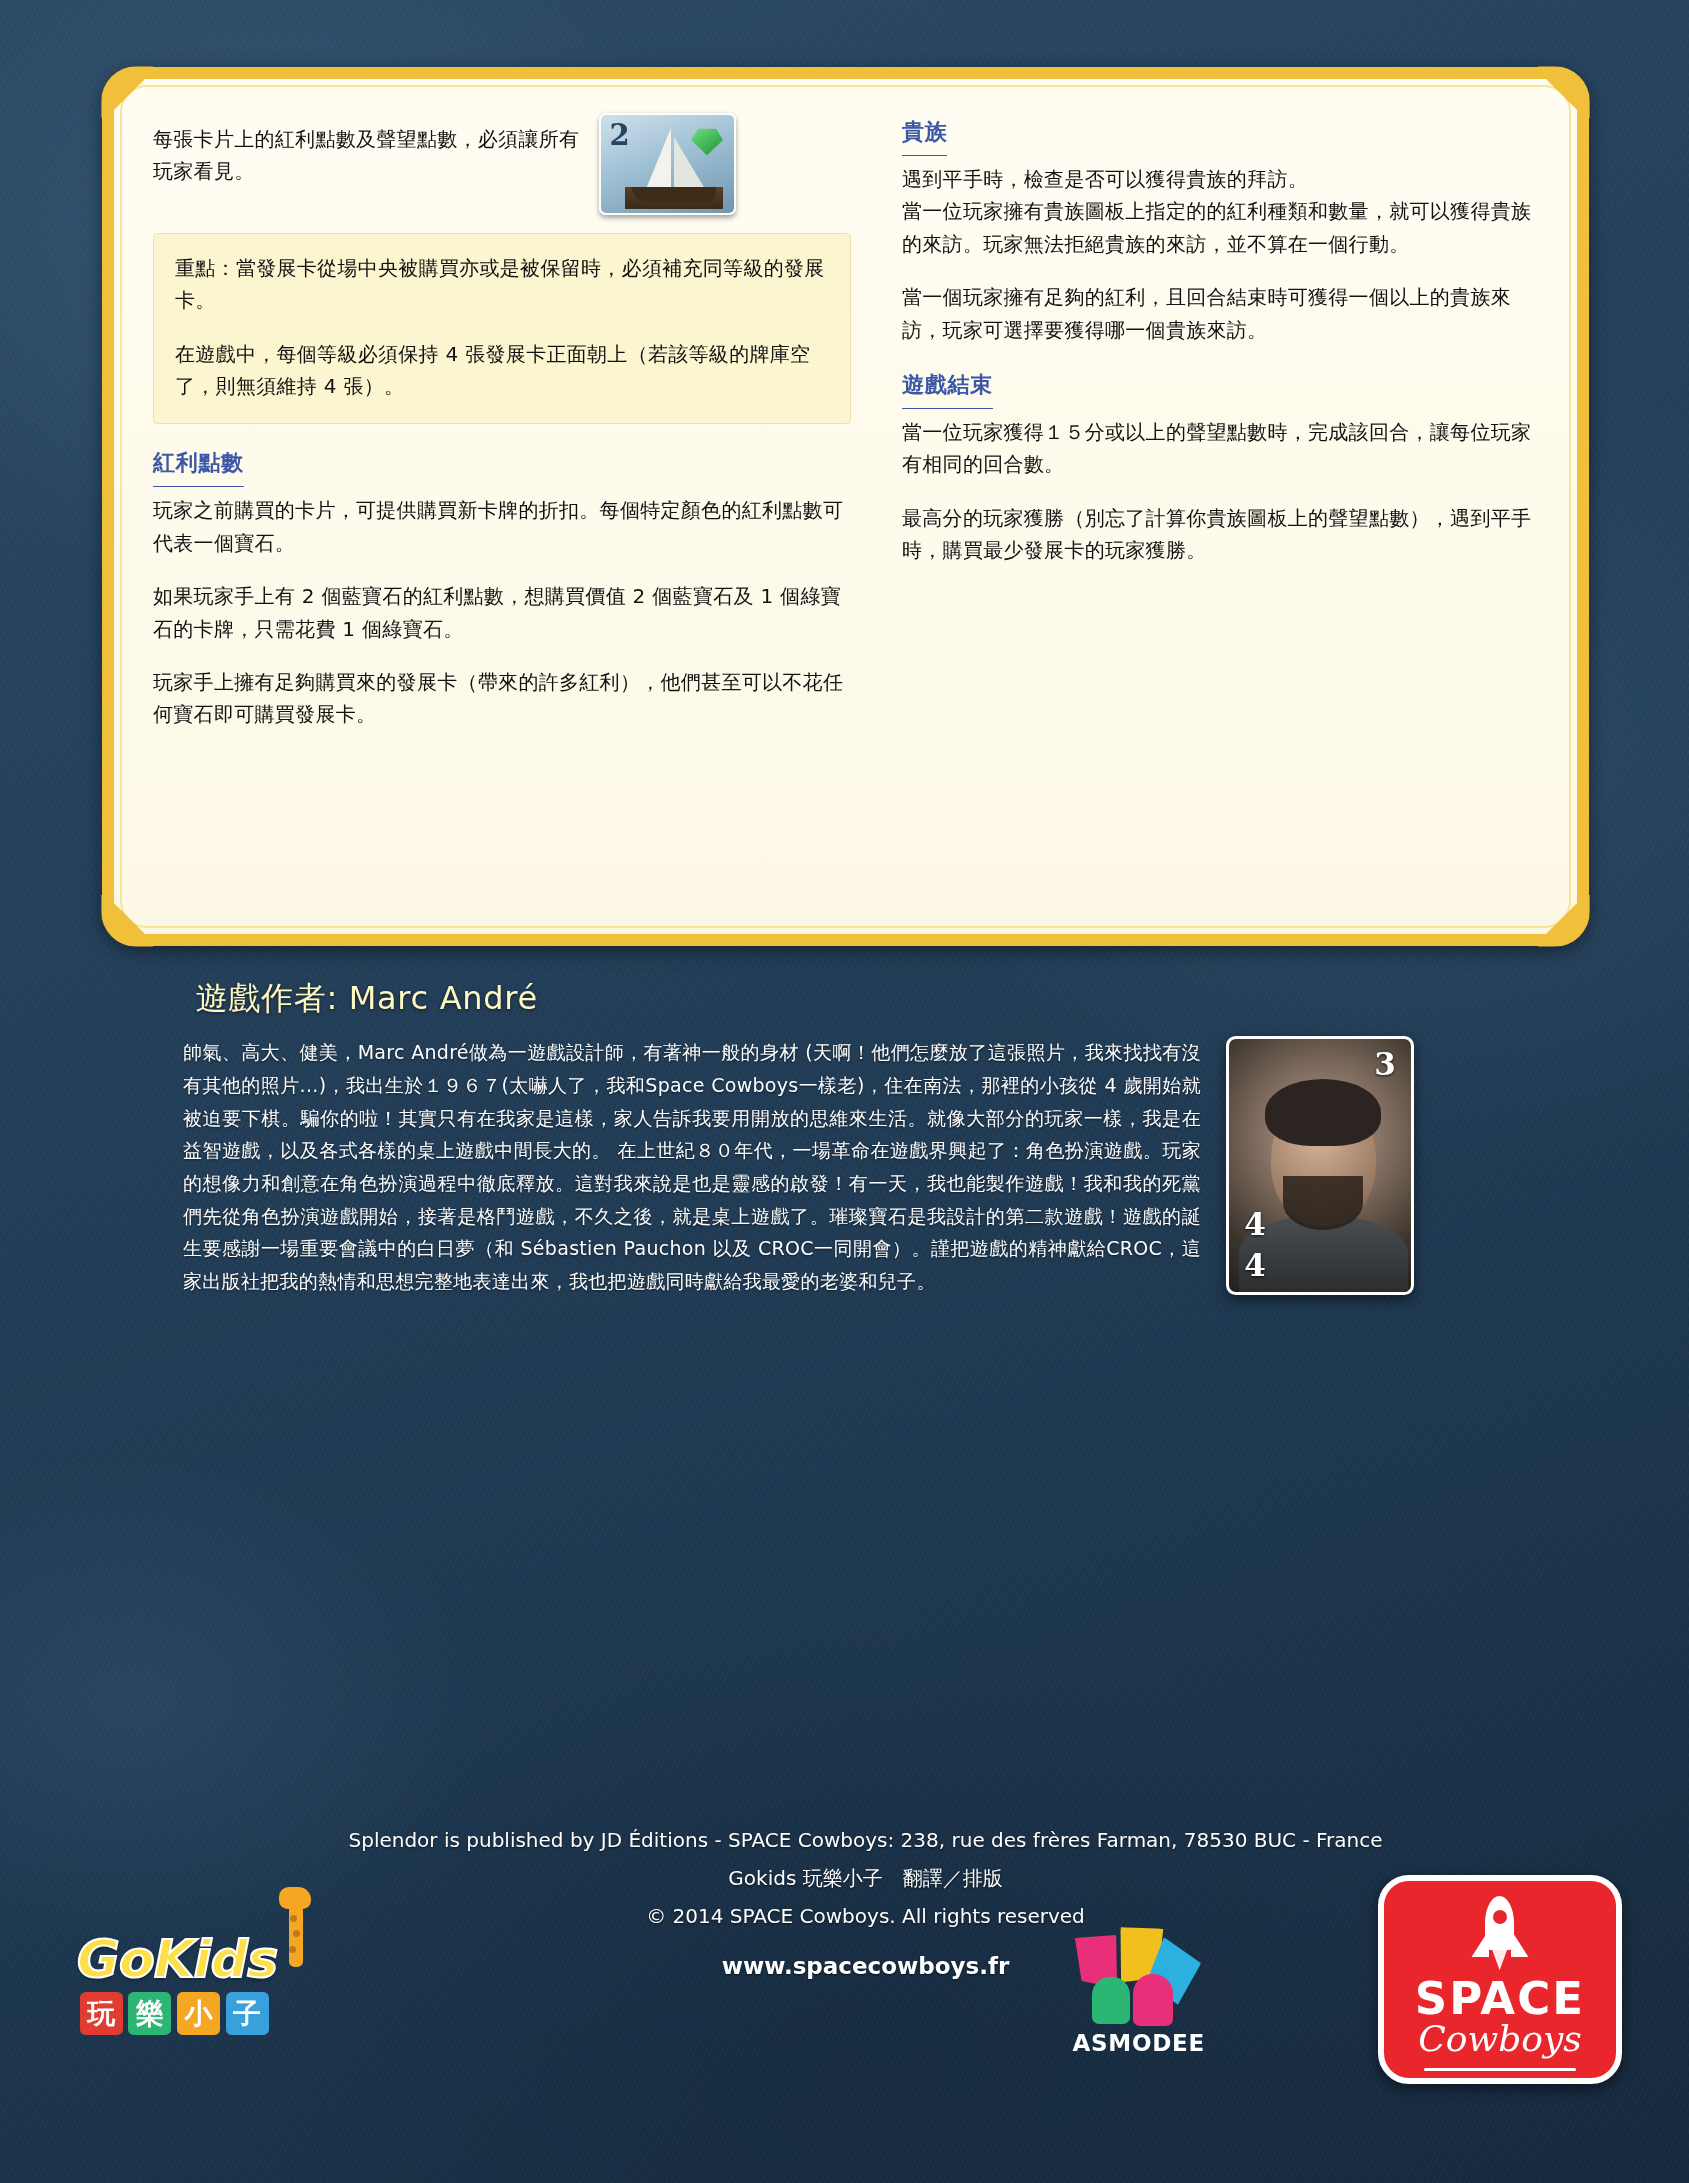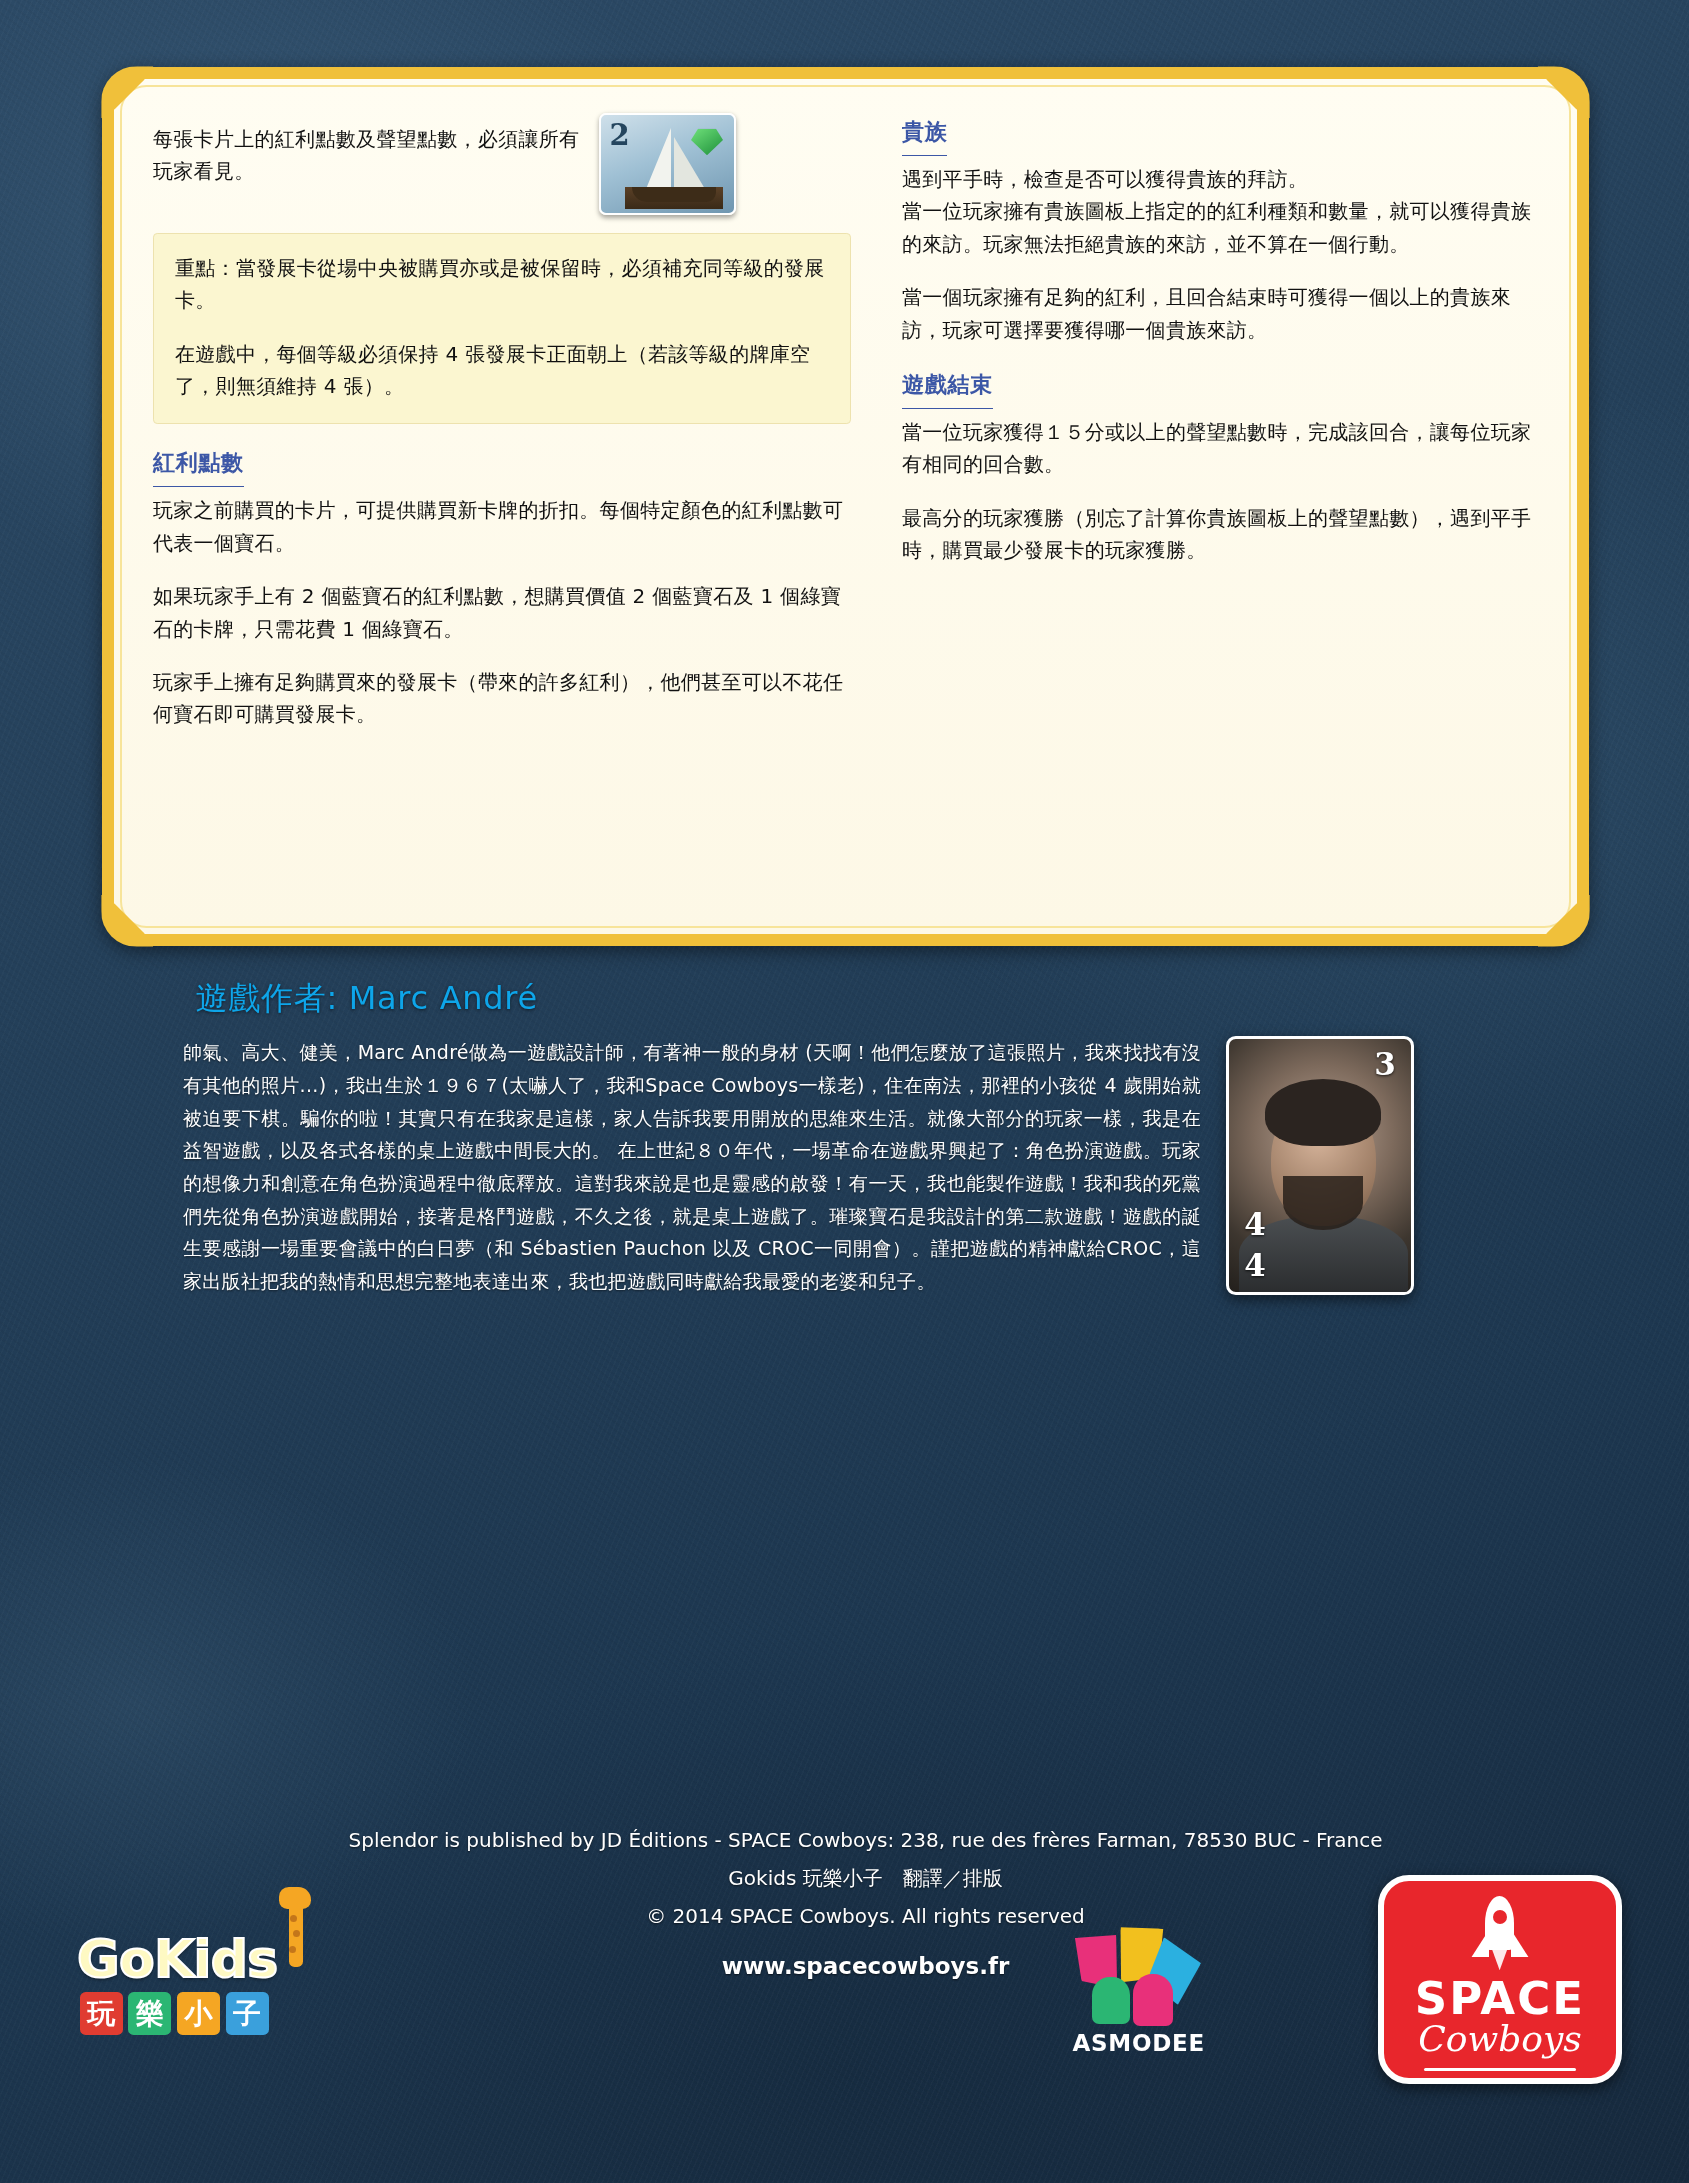--- a/index.html
+++ b/index.html
@@ -151,21 +151,21 @@
   .section-head.right-col { margin-top: 0; }
 
   
   .authors {
     position: absolute;
     left: 0; top: 977px;
     width: 1689px;
   }
   .author-title {
     font-size: 32px;
-    color: #0ea5e9;
+    color: #fef9c3;
     font-family: "DejaVu Sans", "Liberation Sans", sans-serif;
     text-shadow: 0 1.4px 3.5px rgba(0,0,0,0.6);
     letter-spacing: 0.7px;
   }
   .author-body {
     font-size: 19px;
     line-height: 1.72;
     color: #ffffff;
     text-shadow: 0 0.7px 2.1px rgba(0,0,0,0.55);
     letter-spacing: 0.3px;
@@ -261,22 +261,22 @@
   .gokids .giraffe .head {
     position: absolute; left: 7px; top: 0px; width: 32px; height: 22px;
     background: #f5a623; border-radius: 9.8px 12.6px 8.4px 8.4px;
   }
   .gokids .giraffe .spot {
     position: absolute; width: 7px; height: 7px; border-radius: 50%;
     background: #c4761a;
   }
   .gokids .gotxt {
     position: absolute; left: 0; top: 25px;
-    font-size: 52px; font-weight: bold; 
-    color: #fef9c3;
+    font-size: 52px; font-weight: bold; font-style: italic;
+    color: #fde047;
     -webkit-text-stroke: 2.1px #ffffff;
     letter-spacing: -0.7px;
     text-shadow: 0 2.1px 3.5px rgba(0,0,0,0.5);
     font-family: "DejaVu Sans", sans-serif;
   }
   .gokids .boxes {
     position: absolute; left: 2.8px; top: 88px;
     display: flex; gap: 5.6px;
   }
   .gokids .boxes .bx {

